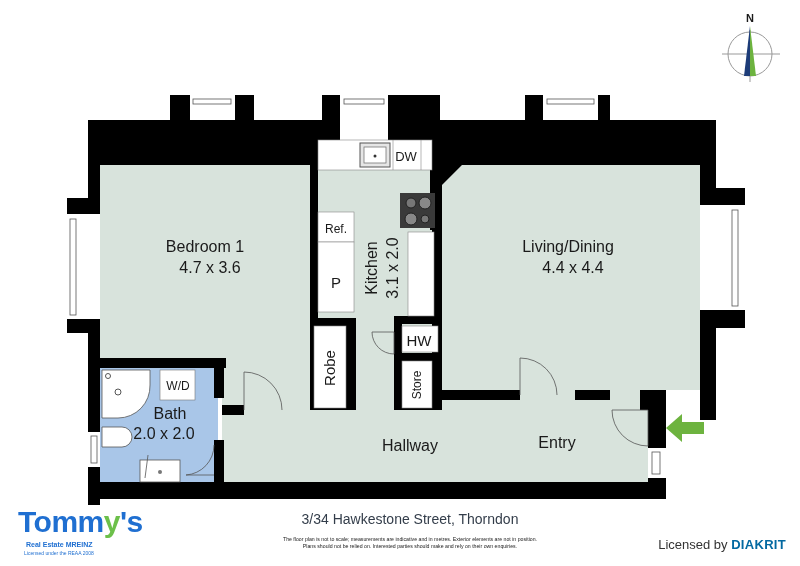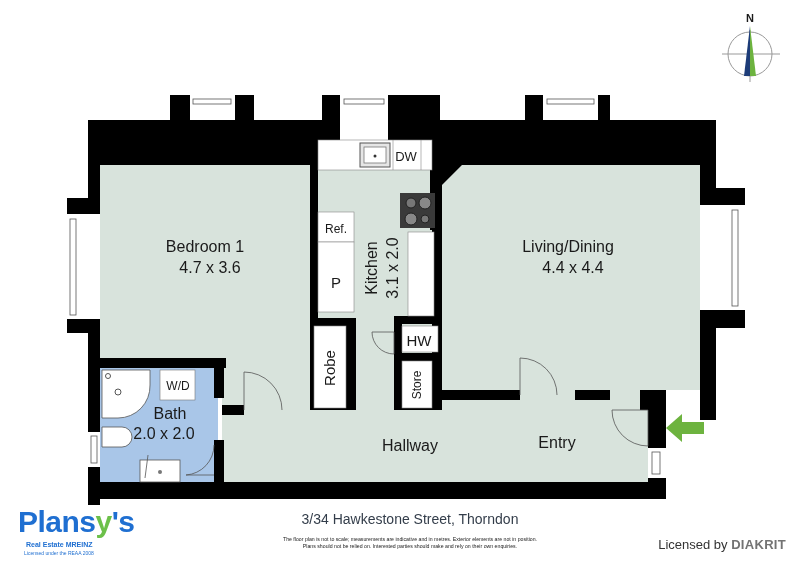--- a/index.html
+++ b/index.html
@@ -7,21 +7,21 @@
   svg{position:absolute;left:0;top:0;}
   .lbl{font-family:"Liberation Sans",sans-serif;fill:#1a1a1a;}
   .logo{position:absolute;left:18px;top:505px;width:140px;height:55px;}
   .logo-main{position:absolute;left:0;top:0;font-size:30px;font-weight:bold;color:#1f6fd1;letter-spacing:-0.5px;}
   .logo-y{color:#6cc04a;}
   .logo-sub1{position:absolute;left:8px;top:36px;font-size:7px;font-weight:bold;color:#1f6fd1;white-space:nowrap;}
   .logo-sub2{position:absolute;left:6px;top:45px;font-size:5px;color:#1f6fd1;white-space:nowrap;}
   .address{position:absolute;left:0;width:820px;top:511px;text-align:center;font-size:14px;color:#333d4a;}
   .disclaimer{position:absolute;left:250px;width:320px;top:536px;text-align:center;font-size:5.2px;color:#222;line-height:7px;}
   .produced{position:absolute;right:14px;top:537px;font-size:13px;color:#333;}
-  .produced b{font-weight:bold;color:#737373;letter-spacing:0.3px;}
+  .produced b{font-weight:bold;color:#0369a1;letter-spacing:0.3px;}
 </style>
 </head>
 <body>
 
 <svg width="800" height="566" viewBox="0 0 800 566">
 
   <g fill="#000">
 
     <rect x="88" y="120" width="234" height="45"></rect>
     <rect x="170" y="95" width="84" height="30"></rect>
@@ -159,21 +159,21 @@
     <text class="lbl" font-size="12" text-anchor="middle" transform="translate(421,385) rotate(-90)">Store</text>
     <text class="lbl" x="406" y="161" text-anchor="middle" font-size="13">DW</text>
     <text class="lbl" x="336" y="233" text-anchor="middle" font-size="12">Ref.</text>
     <text class="lbl" x="336" y="288" text-anchor="middle" font-size="15">P</text>
     <text class="lbl" x="419" y="346" text-anchor="middle" font-size="15">HW</text>
     <text class="lbl" x="178" y="390" text-anchor="middle" font-size="12">W/D</text>
   </g>
 </svg>
 
 <div class="logo">
-  <div class="logo-main"><span>Plans</span><span class="logo-y">y</span><span>'s</span></div>
+  <div class="logo-main"><span>Tomm</span><span class="logo-y">y</span><span>'s</span></div>
   <div class="logo-sub1">Real Estate MREINZ</div>
   <div class="logo-sub2">Licensed under the REAA 2008</div>
 </div>
 
 <div class="address">3/34 Hawkestone Street, Thorndon</div>
 <div class="disclaimer">
   <div>The floor plan is not to scale; measurements are indicative and in metres. Exterior elements are not in position.</div>
   <div>Plans should not be relied on. Interested parties should make and rely on their own enquiries.</div>
 </div>
 <div class="produced"><span>Licensed by</span> <b>DIAKRIT</b></div>

